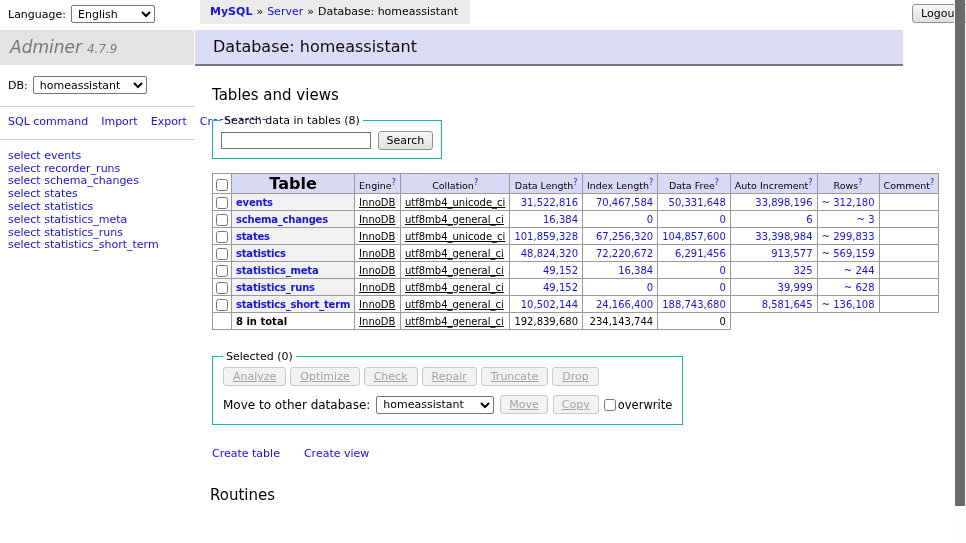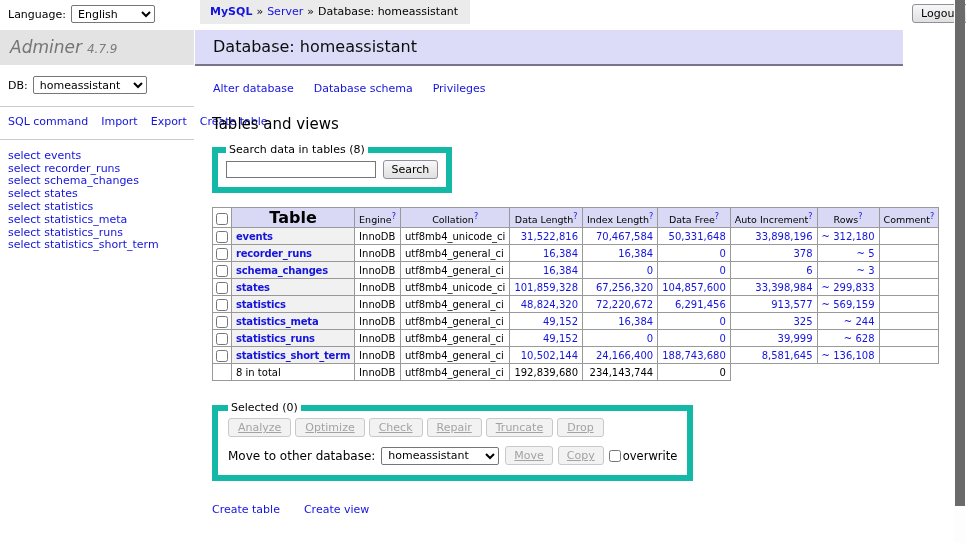--- a/index.html
+++ b/index.html
@@ -51,49 +51,49 @@
   .content { position:absolute; left:195px; top:30px; width:708px; }
   h2.page-title {
     margin:0; background:#dcdcf8; border-bottom:2px solid #75758b;
     padding:7px 18px 8px; font-size:16px; font-weight:normal; color:#0d0d0d;
   }
   .actions { margin:16px 0 0 18px; }
   .actions a { margin-right:20px; }
   h3 { font-weight:normal; font-size:15px; color:#000; margin:0; }
   .h-tables { margin:20px 0 10px 17px; }
   fieldset {
-    display:inline-block; border:6px solid #14b8a6; margin:0 0 0 17px;
+    display:inline-block; border:1px solid #14b8a6; margin:0 0 0 17px;
     padding:4px 8px 8px; background:#fff;
   }
   legend { padding:0 3px; font-size:11px; }
   .search-input { width:150px; height:17px; border:1px solid #767676; font-size:11px; padding:1px 3px; font-family:inherit; }
   .search-fieldset button { margin-left:3px; }
 
   
   table.db-table { border-collapse:collapse; margin:14px 0 0 17px; font-size:10px; }
   .db-table td, .db-table th {
     border:1px solid #999; padding:1.5px 4px; white-space:nowrap; line-height:13px;
   }
   .db-table thead td, .db-table thead th { background:#d9d9f6; text-align:center; font-size:9.5px; }
   .db-table thead th { font-weight:bold; font-size:16px; }
   .db-table sup.help { color:#1414dd; font-size:8px; cursor:pointer; }
   .db-table tbody th { background:#f1f1f1; text-align:left; font-weight:bold; }
   .db-table tbody th a { letter-spacing:-0.2px; }
   .db-table td.chk, .db-table th.chk { text-align:center; padding:0 3px; background:#fff; }
   .db-table td.num { text-align:right; }
-  .db-table td.plain { text-align:left; }
+  .db-table td.plain { text-align:left;text-decoration:underline; }
   .col-table { min-width:116px; }
   .col-collation { min-width:96px; }
   .col-dl, .col-il { min-width:64px; }
   .col-df { min-width:58px; }
   .col-ai { min-width:72px; }
   .col-rows { min-width:54px; }
   .col-comment { min-width:49px; }
   .total-row td { font-size:10px; }
-  .total-row .total-label { font-weight:normal; }
+  .total-row .total-label { font-weight:bold; }
   .total-row .ghost { border:none; background:transparent; }
   input[type=checkbox] { width:12px; height:12px; margin:1px 0 0 0; vertical-align:middle; }
 
   
   .selected-fieldset { margin-top:20px; padding:4px 10px 10px; }
   .selected-fieldset .btn-row button { margin-right:4px; padding:2px 9px; }
   .move-row { margin-top:9px; display:flex; align-items:center; }
   .move-row .move-label { font-size:12px; margin-right:6px; }
   .move-select { width:118px; margin-right:6px; }
   .move-row button { margin-right:5px; }
@@ -144,23 +144,20 @@
       <a href="#">select statistics</a>
       <a href="#">select statistics_meta</a>
       <a href="#">select statistics_runs</a>
       <a href="#">select statistics_short_term</a>
     </div>
 </div>
 
 <div class="content">
   <h2 class="page-title">Database: homeassistant</h2>
 
-  <div class="actions">
-    
-  <a href="#">Alter database</a><a href="#">Database schema</a><a href="#">Privileges</a></div>
 
   <h3 class="h-tables">Tables and views</h3>
 
   <fieldset class="search-fieldset">
     <legend>Search data in tables (8)</legend>
     <input type="text" class="search-input" value="" style="">
     <button>Search</button>
   </fieldset>
 
   <table class="db-table">
@@ -186,32 +183,20 @@
           <td class="plain">InnoDB</td>
           <td class="plain">utf8mb4_unicode_ci</td>
           <td class="num"><a href="#">31,522,816</a></td>
           <td class="num"><a href="#">70,467,584</a></td>
           <td class="num"><a href="#">50,331,648</a></td>
           <td class="num"><a href="#">33,898,196</a></td>
           <td class="num"><a href="#">~ 312,180</a></td>
           <td class="plain"></td>
         </tr>
 
-        <tr>
-          <td class="chk"><input type="checkbox" style=""></td>
-          <th class="name"><a href="#">recorder_runs</a></th>
-          <td class="plain">InnoDB</td>
-          <td class="plain">utf8mb4_general_ci</td>
-          <td class="num"><a href="#">16,384</a></td>
-          <td class="num"><a href="#">16,384</a></td>
-          <td class="num"><a href="#">0</a></td>
-          <td class="num"><a href="#">378</a></td>
-          <td class="num"><a href="#">~ 5</a></td>
-          <td class="plain"></td>
-        </tr>
 
         <tr>
           <td class="chk"><input type="checkbox" style=""></td>
           <th class="name"><a href="#">schema_changes</a></th>
           <td class="plain">InnoDB</td>
           <td class="plain">utf8mb4_general_ci</td>
           <td class="num"><a href="#">16,384</a></td>
           <td class="num"><a href="#">0</a></td>
           <td class="num"><a href="#">0</a></td>
           <td class="num"><a href="#">6</a></td>

